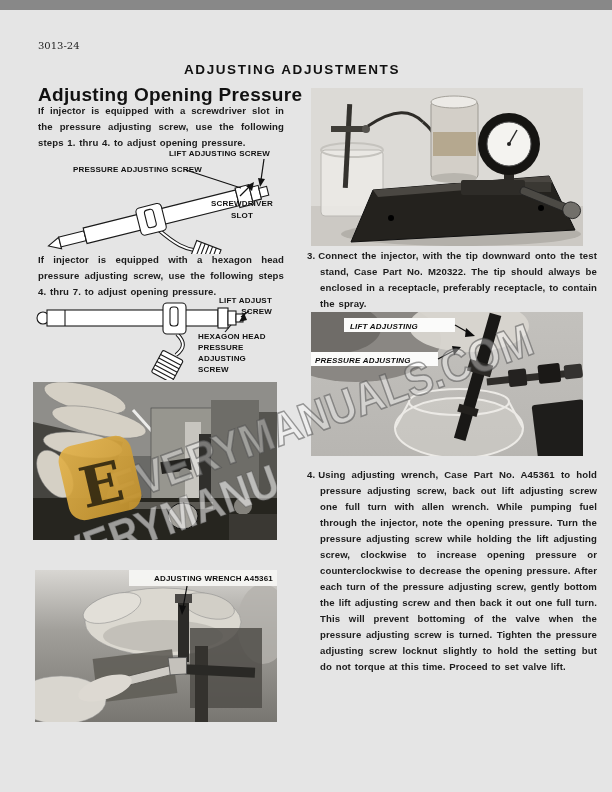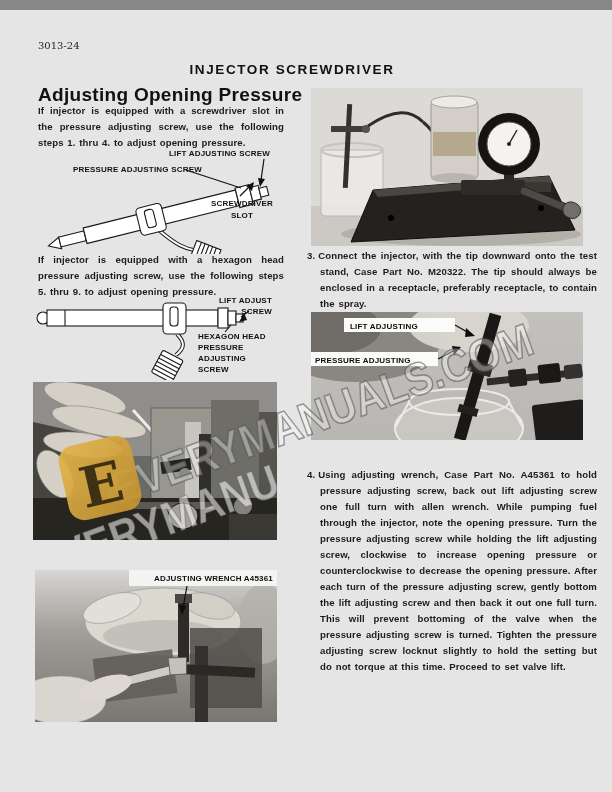--- a/index.html
+++ b/index.html
@@ -21,21 +21,21 @@
   svg text.dlabel{font-family:"Liberation Sans",sans-serif;font-size:8px;font-weight:bold;fill:#111;letter-spacing:.2px;}
   svg text.plabel{font-family:"Liberation Sans",sans-serif;font-size:8px;font-weight:bold;fill:#0d0d0d;letter-spacing:.2px;}
   .wm{pointer-events:none;}
 </style>
 </head>
 <body>
 
 <div class="page">
 
   <div class="abs pagenum" style="left:38px;top:30px;">3013-24</div>
-  <div class="abs doc-title" style="left:92px;top:52px;width:400px;">INJECTOR SCREWDRIVER</div>
+  <div class="abs doc-title" style="left:92px;top:52px;width:400px;">ADJUSTING ADJUSTMENTS</div>
 
   <div class="abs sec-head" style="left:38px;top:74px;">Adjusting Opening Pressure</div>
 
   <p class="abs para" style="left:38px;top:93px;width:246px;">If injector is equipped with a screwdriver slot in the pressure adjusting screw, use the following steps 1. thru 4. to adjust opening pressure.</p>
 
   <svg class="abs" style="left:34px;top:136px;" width="248" height="108" viewBox="0 0 248 108">
     <g transform="translate(14,98) rotate(-14)" stroke="#1a1a1a" fill="#ffffff" stroke-width="1.1">
       <polygon points="0,2 12,-4 12,8"></polygon>
       <rect x="12" y="-4" width="26" height="10"></rect>
       <line x1="38" y1="-6" x2="38" y2="8"></line>
@@ -60,21 +60,21 @@
     <line x1="230" y1="13" x2="227" y2="34" stroke="#111" stroke-width="1.2"></line>
     <polygon points="224,32 231,33 226,41" fill="#111"></polygon>
     <text class="dlabel" x="39" y="26">PRESSURE ADJUSTING SCREW</text>
     <line x1="152" y1="24" x2="207" y2="42" stroke="#111" stroke-width="1.1"></line>
     <text class="dlabel" x="208" y="60" text-anchor="middle">SCREWDRIVER</text>
     <text class="dlabel" x="208" y="72" text-anchor="middle">SLOT</text>
     <line x1="206" y1="50" x2="216" y2="40" stroke="#111" stroke-width="1.2"></line>
     <polygon points="212,40 220,36 218,45" fill="#111"></polygon>
   </svg>
 
-  <p class="abs para" style="left:38px;top:242px;width:246px;">If injector is equipped with a hexagon head pressure adjusting screw, use the following steps 5. thru 9. to adjust opening pressure.</p>
+  <p class="abs para" style="left:38px;top:242px;width:246px;">If injector is equipped with a hexagon head pressure adjusting screw, use the following steps 4. thru 7. to adjust opening pressure.</p>
 
   <svg class="abs" style="left:35px;top:282px;" width="248" height="88" viewBox="0 0 248 88">
     <g stroke="#1a1a1a" fill="#ffffff" stroke-width="1.1">
       <rect x="2" y="20" width="12" height="12" rx="6"></rect>
       <rect x="12" y="18" width="171" height="16"></rect>
       <line x1="30" y1="18" x2="30" y2="34"></line>
       <path d="M 142 42 C 150 50 150 56 141 63" fill="none" stroke-width="4"></path>
       <path d="M 142 42 C 150 50 150 56 141 63" fill="none" stroke="#fff" stroke-width="2"></path>
       <g transform="translate(128,58) rotate(28)">
         <rect x="0" y="0" width="23" height="25" rx="2"></rect>
@@ -207,21 +207,21 @@
       <rect x="214" y="94" width="26" height="10" fill="#3a3833"></rect>
       <g transform="rotate(22 220 108)">
         <rect x="208" y="102" width="54" height="8" rx="3" fill="#4c4a45" stroke="#222" stroke-width=".8"></rect>
         <rect x="254" y="98" width="18" height="16" rx="8" fill="#716f6a" stroke="#222" stroke-width=".8"></rect>
       </g>
     </svg>
   </div>
 
   <p class="abs para step" style="left:307px;top:238px;width:277px;"><span class="num">3.</span><span>Connect the injector, with the tip downward onto the test stand, Case Part No. M20322. The tip should always be enclosed in a receptacle, preferably receptacle, to contain the spray.</span></p>
 
-  <div class="photo" style="left:311px;top:302px;width:272px;height:128px;">
+  <div class="photo" style="left:311px;top:302px;width:272px;height:144px;font-style:italic;">
     <svg width="272" height="152" viewBox="0 0 272 152">
       <defs>
         <linearGradient id="p4g" x1="0" y1="0" x2="0" y2="1">
           <stop offset="0" stop-color="#c3c1bd"></stop>
             <stop offset="1" stop-color="#b7b5b1"></stop>
         </linearGradient>
       </defs>
       <rect width="272" height="152" fill="url(#p4g)"></rect>
       <ellipse cx="45" cy="28" rx="85" ry="42" fill="#8a8783"></ellipse>
       <ellipse cx="20" cy="16" rx="50" ry="26" fill="#6f6c68"></ellipse>

